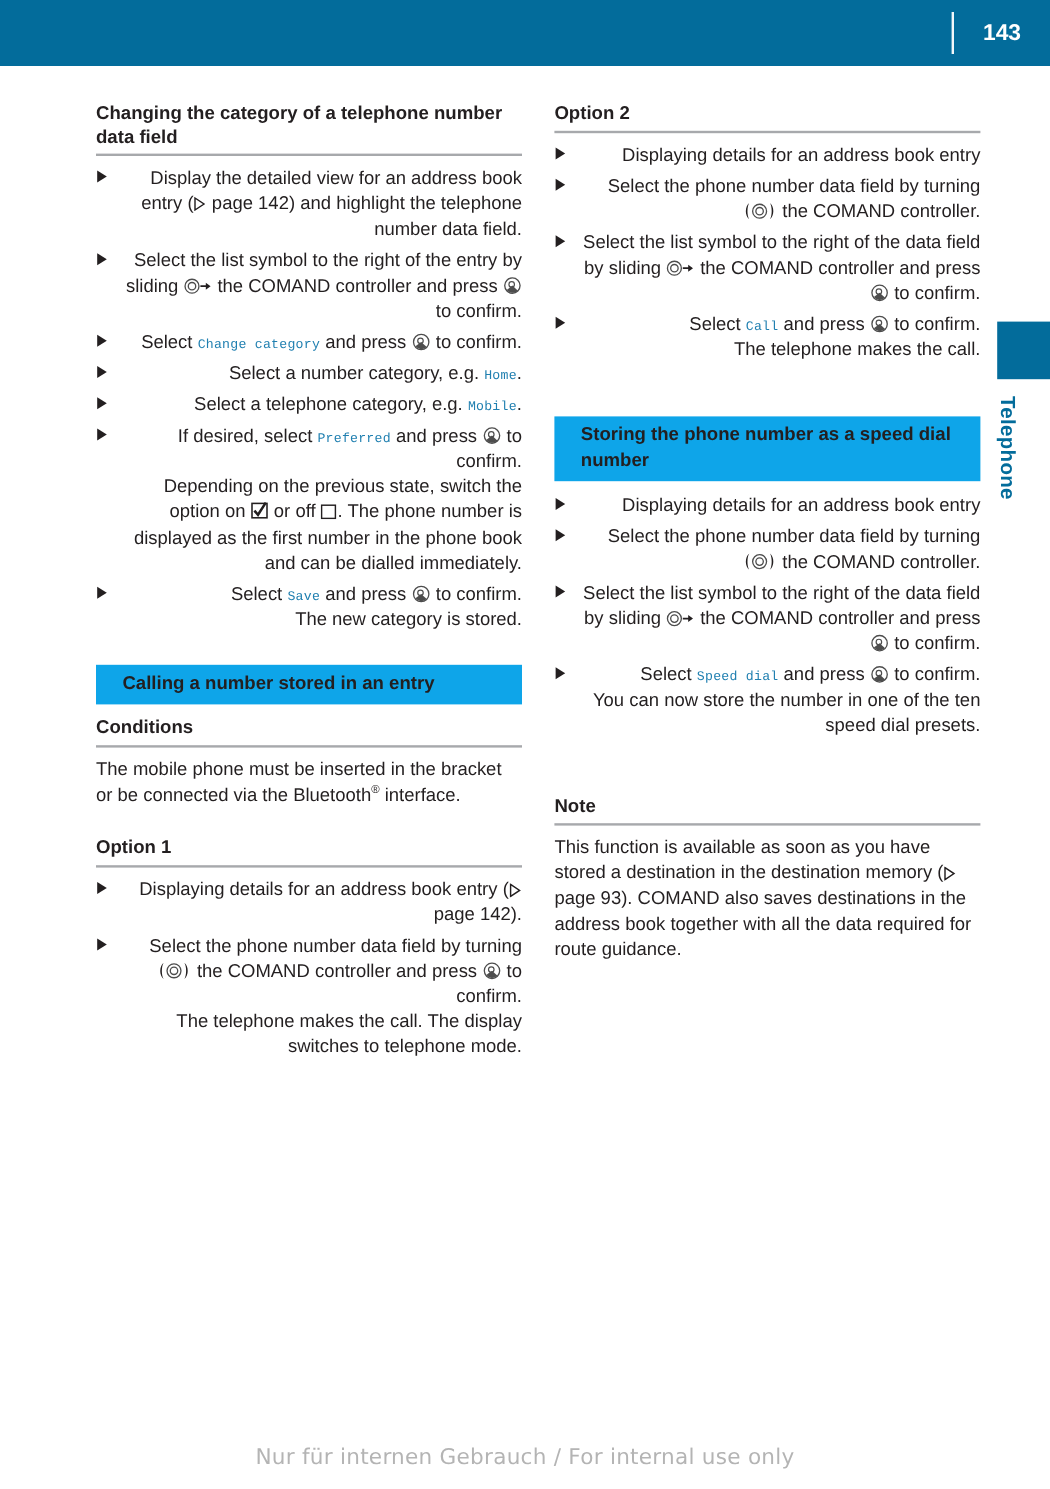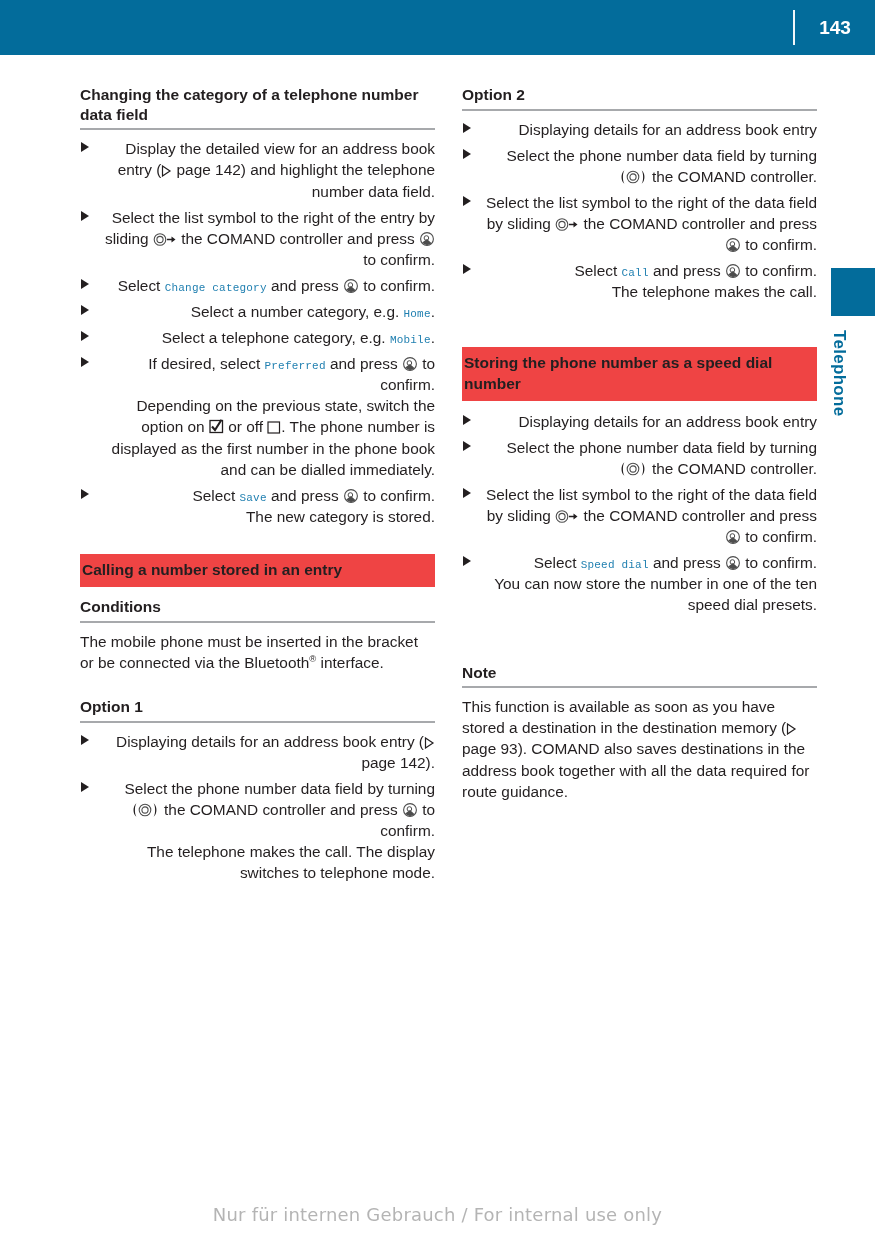--- a/index.html
+++ b/index.html
@@ -55,23 +55,23 @@
   
   .h-sub {
     font-size:15.5px; font-weight:bold; line-height:1.27;
     margin:0 0 4px 0;
   }
   .rule {
     border:0; border-top:2px solid #a7a9ac;
     margin:3px 0 8px 0; height:0;
   }
   .bar {
-    background:#ef4444; color:#231f20;
+    background:#0ea5e9; color:#231f20;
     font-size:15.5px; font-weight:bold; line-height:1.3;
-    padding:6px 10px 7px 2px;
+    padding:6px 10px 7px 22px;
     margin:0 0 10px 0;
   }
   p.body {
     font-size:15.4px; line-height:1.37; margin:0 0 8px 0;
   }
 
   
   ul.steps { list-style:none; margin:0; padding:0;text-align:right; }
   ul.steps > li {
     position:relative;

